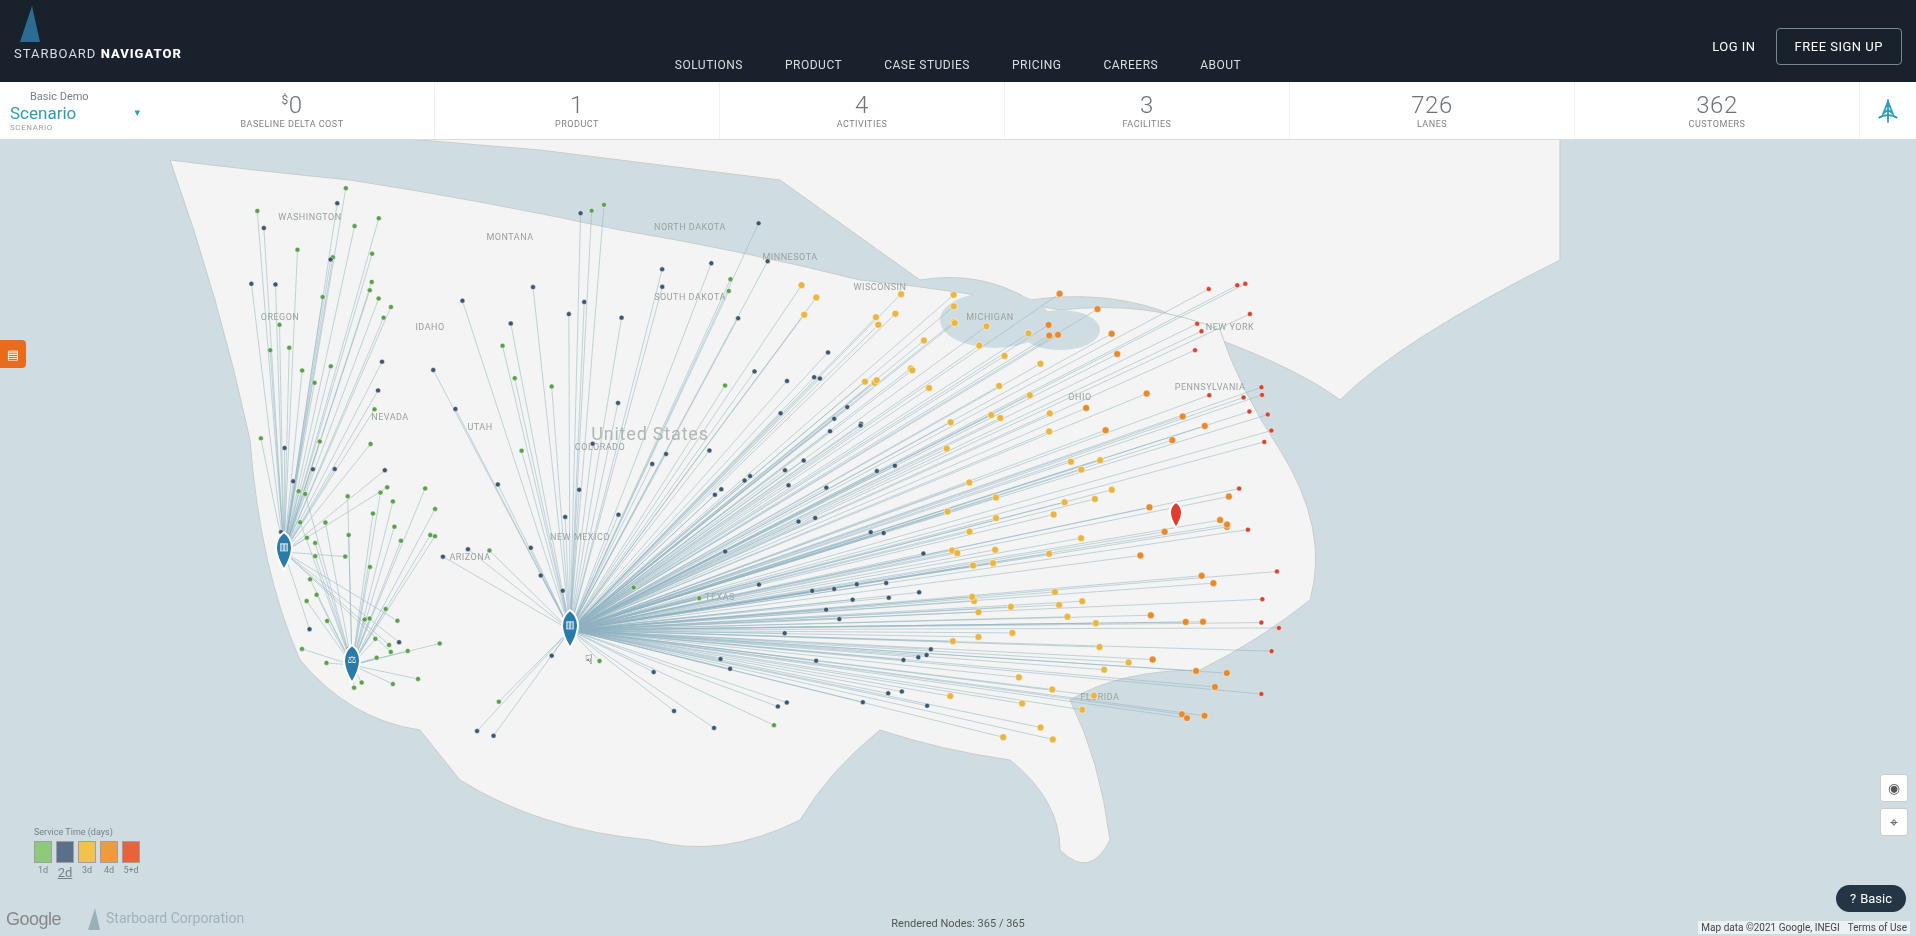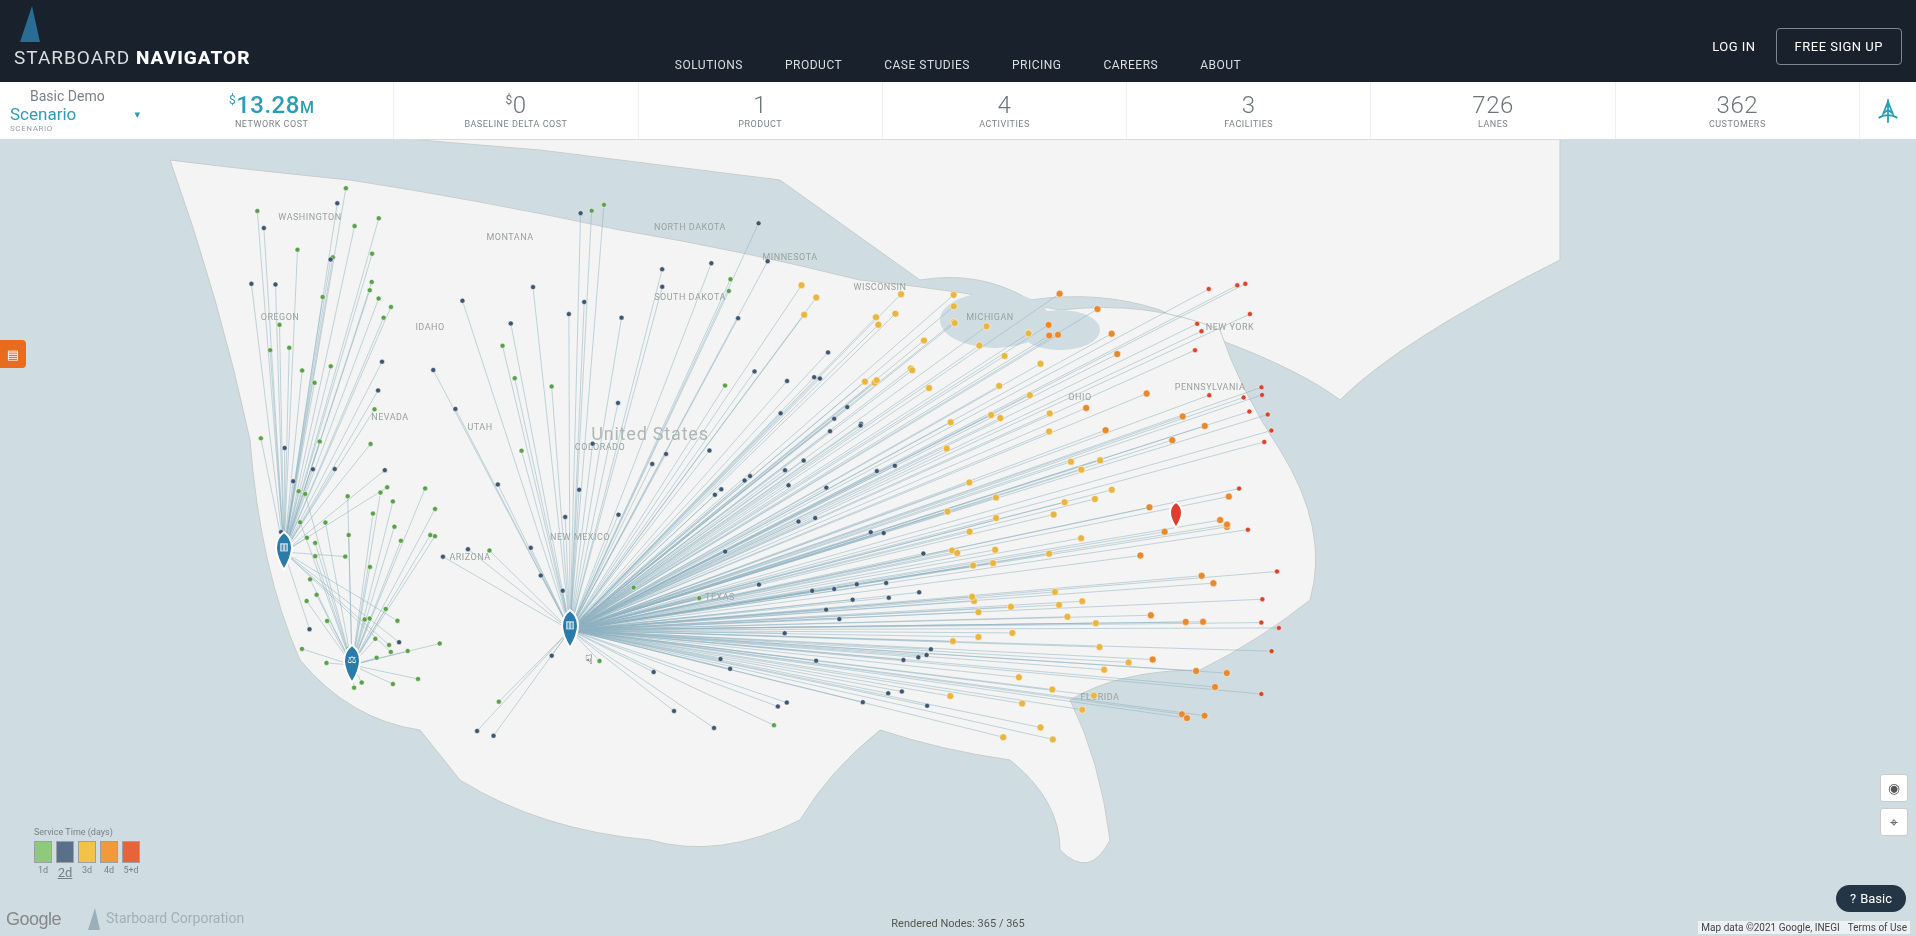--- a/index.html
+++ b/index.html
@@ -2,39 +2,39 @@
 <html><head>
 <meta charset="utf-8">
 <style>
 * { margin:0; padding:0; box-sizing:border-box; font-family: -apple-system, "Segoe UI", Roboto, Helvetica, Arial, sans-serif; }
 html,body { width:100%; height:100%; background:#d1dfe4; overflow:hidden; }
 
 
 .header { position:relative; height:82px; background:#19222c; color:#fff; display:flex; align-items:flex-end; }
 .brand { position:absolute; left:14px; top:6px; display:flex; flex-direction:column; }
 .brand-sail { width:0; height:0; border-left:12px solid transparent; border-right:8px solid transparent; border-bottom:36px solid #2a6c94; margin-left:6px; }
-.brand-text { font-size:19px; letter-spacing:1px; color:#d9dde0; margin-top:4px;text-align:center; }
+.brand-text { font-size:13px; letter-spacing:1px; color:#d9dde0; margin-top:4px;text-align:center; }
 .brand-text b { font-weight:800; color:#fff; }
 .nav { position:absolute; left:50%; transform:translateX(-50%); bottom:10px; display:flex; gap:42px; font-size:12px; letter-spacing:.5px; }
 .nav a { color:#d9dde0; text-decoration:none; }
 .auth { position:absolute; right:14px; top:28px; display:flex; align-items:center; gap:20px; font-size:13px; letter-spacing:.5px; }
 .login { color:#fff; }
 .signup { border:1px solid #7a8792; padding:10px 18px; border-radius:4px; color:#fff; }
 
 
 .stats { position:relative; height:58px; background:#fff; border-bottom:1px solid #d6dde1; display:flex; align-items:stretch; }
 .stats .cell { flex:1; display:flex; flex-direction:column; align-items:center; justify-content:center; border-right:1px solid #eef1f3; }
 .stats .cell:last-child { border-right:none; }
 .stats .big { font-size:24px; color:#6d7478; font-weight:300; letter-spacing:.5px; line-height:1; }
 .stats .big.teal { color:#2a9db5; font-weight:500; }
 .stats .sub { font-size:9px; color:#7c848a; letter-spacing:.5px; margin-top:2px; }
 .stats .currency { font-size:12px; color:#2a9db5; vertical-align:super; font-weight:400; }
 .stats .unit { font-size:16px; }
 .scenario-cell { width:150px; flex:none; display:flex; flex-direction:column; justify-content:center; padding:4px 10px; color:#2a9db5; }
-.scenario-cell .mini { font-size:14px; color:#7a8086;padding-left:20px; }
+.scenario-cell .mini { font-size:11px; color:#7a8086;padding-left:20px; }
 .scenario-cell .name { font-size:17px; color:#2a9db5; display:flex; align-items:center; justify-content:space-between; }
 .scenario-cell .tag { font-size:8px; color:#9aa0a5; letter-spacing:.6px; }
 .sail-cell { width:56px; flex:none; display:flex; align-items:center; justify-content:center; }
 .sail-cell svg { width:28px; height:28px; stroke:#2a9db5; fill:none; stroke-width:1.5; }
 
 
 .map { position:absolute; left:0; right:0; top:140px; bottom:0; background:#cfdde2; overflow:hidden; }
 .map svg.map-canvas { position:absolute; left:0; top:0; width:100%; height:100%; }
 .land { fill:#f3f4f3; stroke:#c8cdcc; stroke-width:1; }
 .lake { fill:#cfdde2; }
@@ -93,24 +93,20 @@
 </div>
 
 <div class="stats">
   <div class="scenario-cell">
     <span class="mini">Basic Demo</span>
     <span class="name">
       <span>Scenario</span>
       <span style="color:#2a9db5;font-size:11px;">▾</span>
     </span>
     <span class="tag">SCENARIO</span>
-  </div>
-  <div class="cell">
-    <div class="big teal"><span class="currency">$</span><span>13.28</span><span class="unit">M</span></div>
-    <div class="sub">NETWORK COST</div>
   </div>
   <div class="cell">
     <div class="big"><span class="currency" style="color:#6d7478">$</span><span>0</span></div>
     <div class="sub">BASELINE DELTA COST</div>
   </div>
   <div class="cell">
     <div class="big">1</div>
       <div class="sub">PRODUCT</div>
   </div>
   <div class="cell">

